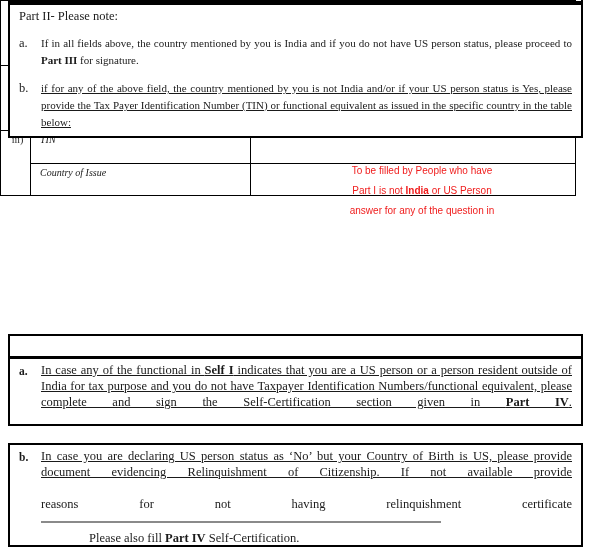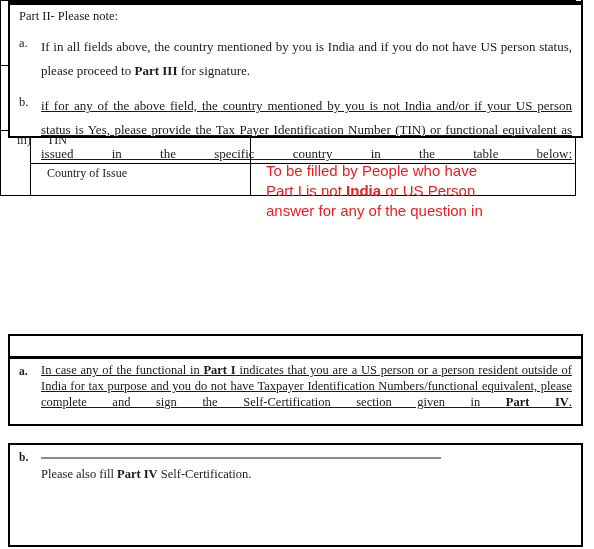--- a/index.html
+++ b/index.html
@@ -70,22 +70,22 @@
     align-items: flex-start;
     margin-bottom: 11px;
   }
   .note-marker {
     flex: 0 0 22px;
     font-size: 12.5px;
     line-height: 16.5px;
   }
   .note-text {
     flex: 1 1 auto;
-    font-size: 13px;
-    line-height: 24px;
+    font-size: 11px;
+    line-height: 17px;
     text-align: justify;
     text-justify: inter-word;
   }
   b { font-weight: bold; }
 
   
   #tin-table {
     left: 8px;
     top: 138px;
     width: 575px;
@@ -93,48 +93,49 @@
     border-collapse: collapse;
   }
   #tin-table table {
     border-collapse: collapse;
     width: 100%;
     height: 100%;
     table-layout: fixed;
   }
   #tin-table td {
     border: 1.6px solid #000;
-    font-size: 12px;
+    font-size: 10px;
     line-height: 14px;
     vertical-align: top;
-    padding: 2px 5px 0 16px;
+    padding: 2px 5px 0 9px;
     box-sizing: border-box;
   }
   td.col-num {
     width: 30px;
     text-align: center;
     vertical-align: top;
     padding-top: 2px;
   }
-  td.col-label { width: 220px; }
+  td.col-label { width: 220px; font-style: italic; }
   td.col-value { width: 325px; position: relative; }
 
   
   #red-note {
     position: absolute;
     left: 266px;
     top: 161px;
     width: 312px;
     font-family: "Liberation Sans", "DejaVu Sans", sans-serif;
-    font-size: 15px;
+    font-size: 10px;
     line-height: 20px;
     color: #f01c1c;
     letter-spacing: 0px;
     pointer-events: none;
     z-index: 40;
+    text-align: center;
   }
   #red-note b { font-weight: bold; }
 
   
   #spacer-box {
     left: 8px;
     top: 334px;
     width: 575px;
     height: 24px;
   }
@@ -193,20 +194,21 @@
 
   .fill-rule {
     width: 400px;
     height: 2px;
     background: #8a8a8a;
     margin: 9px 0 7px 0;
   }
   .closing-line {
     font-size: 12.5px;
     line-height: 16px;
+    margin-left: 48px;
   }
 </style>
 </head>
 <body>
 
 <div id="page">
 
   <div id="top-sliver">
     <div class="divider" style="left:220px;"></div>
   </div>
@@ -265,27 +267,36 @@
     <div>To be filled by People who have</div>
     <div><span>Part I is not </span><b>India</b><span> or US Person</span></div>
     <div>answer for any of the question in</div>
   </div>
 
   <div class="frame" id="spacer-box"></div>
 
   <div class="frame" id="section-a">
     <div class="para">
       <div class="para-marker">a.</div>
-      <div class="para-body just"><span>In case any of the functional in </span><b>Part I</b><span> indicates that you are a US person or a person resident outside of India for tax purpose and you do not have Taxpayer Identification Numbers/functional equivalent, please complete and sign the Self-Certification section given in </span><b>Part IV</b><span>.</span></div>
+      <div class="para-body just"><span>In case any of the functional in </span><b>Self I</b><span> indicates that you are a US person or a person resident outside of India for tax purpose and you do not have Taxpayer Identification Numbers/functional equivalent, please complete and sign the Self-Certification section given in </span><b>Part IV</b><span>.</span></div>
     </div>
   </div>
 
   <div class="frame" id="section-b">
     <div class="para">
       <div class="para-marker">b.</div>
       <div class="para-body">
+        <div class="just">In case you are declaring US person status as ‘No’ but your Country of Birth is US,   please provide document evidencing Relinquishment of Citizenship. If not available provide</div>
+        <div class="spread-line">
+          <span>reasons</span>
+          <span>for</span>
+          <span>not</span>
+          <span>having</span>
+          <span>relinquishment</span>
+          <span>certificate</span>
+        </div>
         <div class="fill-rule"></div>
         <div class="closing-line"><span>Please also fill </span><b>Part IV</b><span> Self-Certification.</span></div>
       </div>
     </div>
   </div>
 
 </div>
 
 </body></html>

